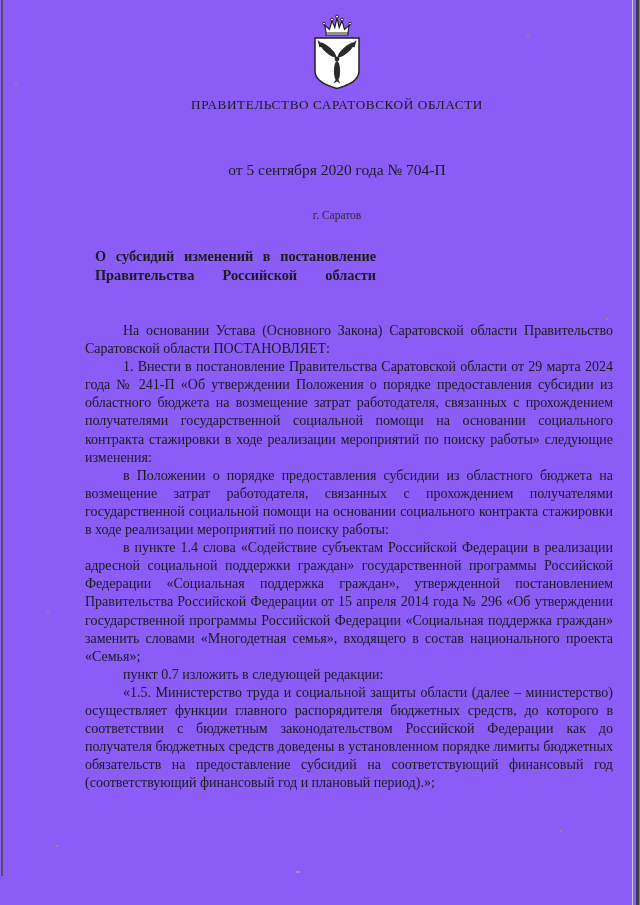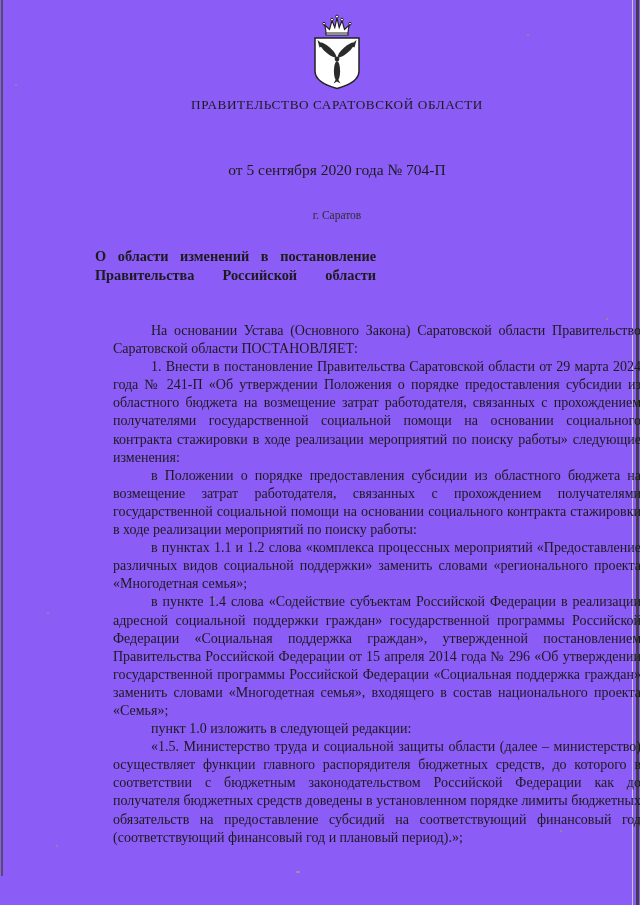--- a/index.html
+++ b/index.html
@@ -26,21 +26,21 @@
   .date-line { top:161px; font-size:15.5px; }
   .place     { top:193px; font-size:11.5px; color:#2e2e2e;margin-top:16px; }
 
   .doc-title {
     position:absolute; left:95px; top:247px; width:281px;
     font-size:14.3px; font-weight:bold; line-height:19.4px;
   }
   .t-just { text-align:justify; text-align-last:justify; }
 
   .doc-body {
-    position:absolute; left:113px; top:322px; width:528px;
+    position:absolute; left:85px; top:322px; width:528px;
     font-size:14px; line-height:18.1px;
     text-align:justify; hyphens:none;
   }
   .doc-body p { margin:0; text-indent:38px; }
 </style>
 </head>
 <body>
 
 <div class="page">
 
@@ -78,27 +78,26 @@
       <ellipse cx="34" cy="58" rx="10" ry="3.1" transform="rotate(90 34 58)"></ellipse>
       <path d="M30.5,70.5 L34,64.5 L37.5,70.5 L34,68.5 Z"></path>
     </g>
   </svg>
 
   <div class="hdr-line authority">ПРАВИТЕЛЬСТВО САРАТОВСКОЙ ОБЛАСТИ</div>
   <div class="hdr-line date-line">от 5 сентября 2020 года № 704-П</div>
   <div class="hdr-line place">г. Саратов</div>
 
   <div class="doc-title">
-    <div class="t-just">О области изменений в постановление</div>
+    <div class="t-just">О субсидий изменений в постановление</div>
     <div class="t-just">Правительства Российской области</div>
   </div>
 
   <div class="doc-body">
       <p>На основании Устава (Основного Закона) Саратовской области Правительство Саратовской области ПОСТАНОВЛЯЕТ:</p>
       <p>1. Внести в постановление Правительства Саратовской области от 29 марта 2024 года № 241-П «Об утверждении Положения о порядке предоставления субсидии из областного бюджета на возмещение затрат работодателя, связанных с прохождением получателями государственной социальной помощи на основании социального контракта стажировки в ходе реализации мероприятий по поиску работы» следующие изменения:</p>
       <p>в Положении о порядке предоставления субсидии из областного бюджета на возмещение затрат работодателя, связанных с прохождением получателями государственной социальной помощи на основании социального контракта стажировки в ходе реализации мероприятий по поиску работы:</p>
-      <p>в пунктах 1.1 и 1.2 слова «комплекса процессных мероприятий «Предоставление различных видов социальной поддержки» заменить словами «регионального проекта «Многодетная семья»;</p>
       <p>в пункте 1.4 слова «Содействие субъектам Российской Федерации в реализации адресной социальной поддержки граждан» государственной программы Российской Федерации «Социальная поддержка граждан», утвержденной постановлением Правительства Российской Федерации от 15 апреля 2014 года № 296 «Об утверждении государственной программы Российской Федерации «Социальная поддержка граждан» заменить словами «Многодетная семья», входящего в состав национального проекта «Семья»;</p>
-      <p>пункт 1.0 изложить в следующей редакции:</p>
+      <p>пункт 0.7 изложить в следующей редакции:</p>
       <p>«1.5. Министерство труда и социальной защиты области (далее – министерство) осуществляет функции главного распорядителя бюджетных средств, до которого в соответствии с бюджетным законодательством Российской Федерации как до получателя бюджетных средств доведены в установленном порядке лимиты бюджетных обязательств на предоставление субсидий на соответствующий финансовый год (соответствующий финансовый год и плановый период).»;</p>
     </div>
 
 </div>
 
 </body></html>

